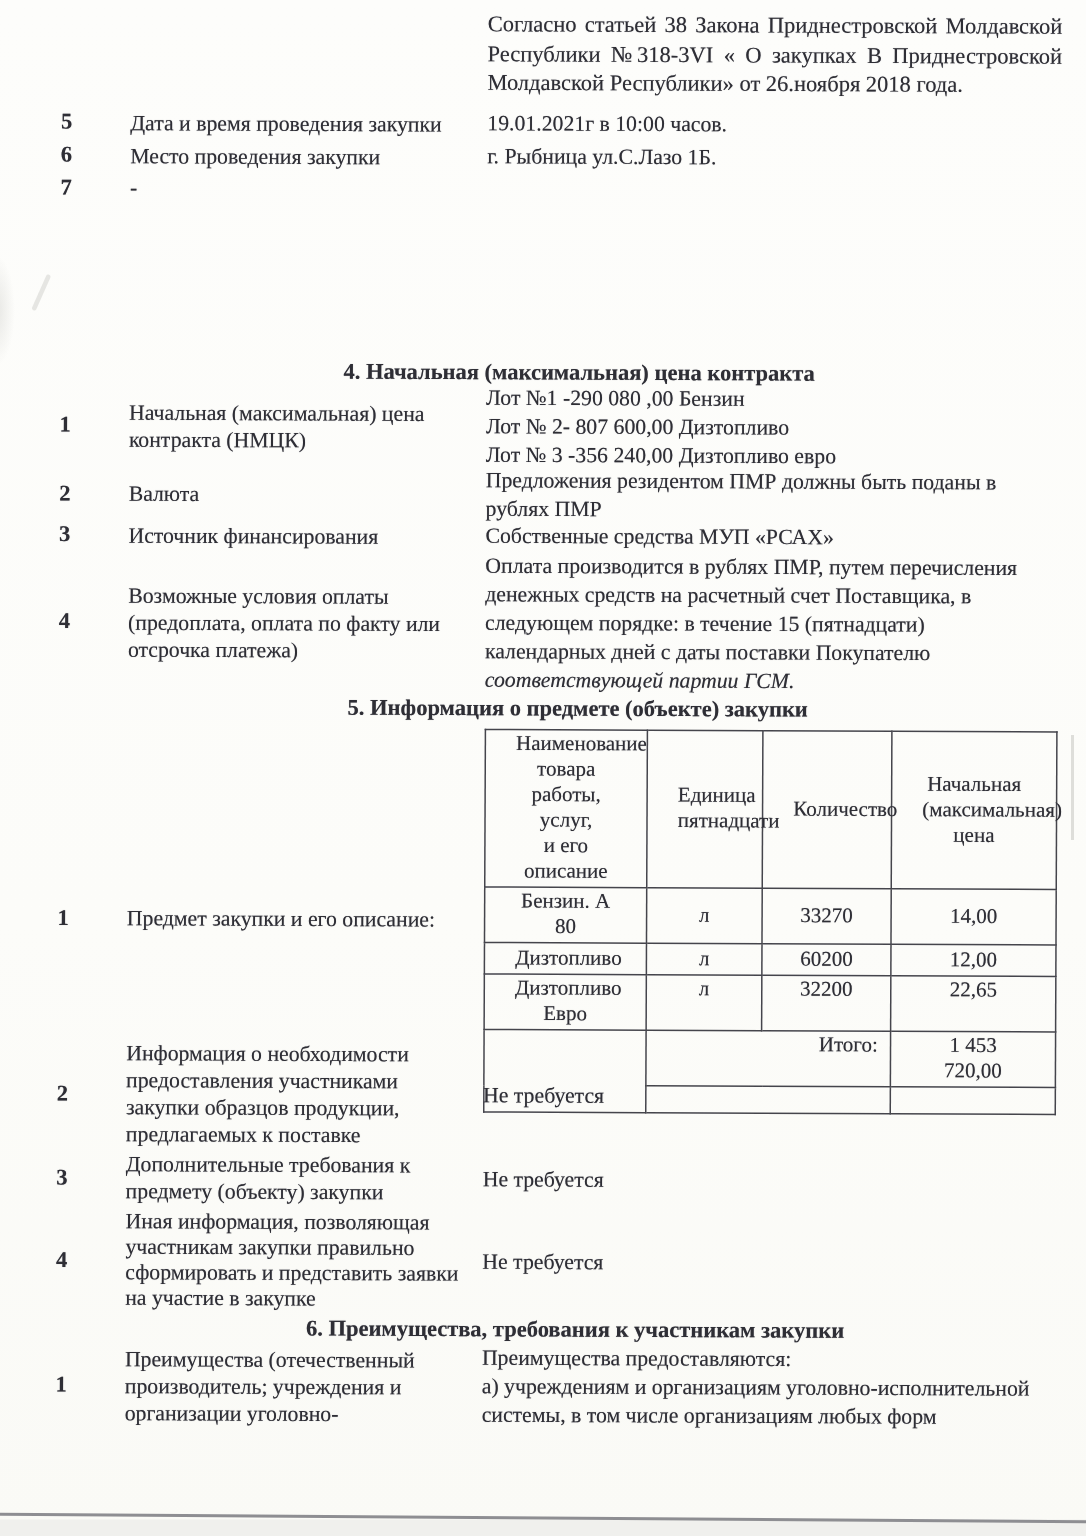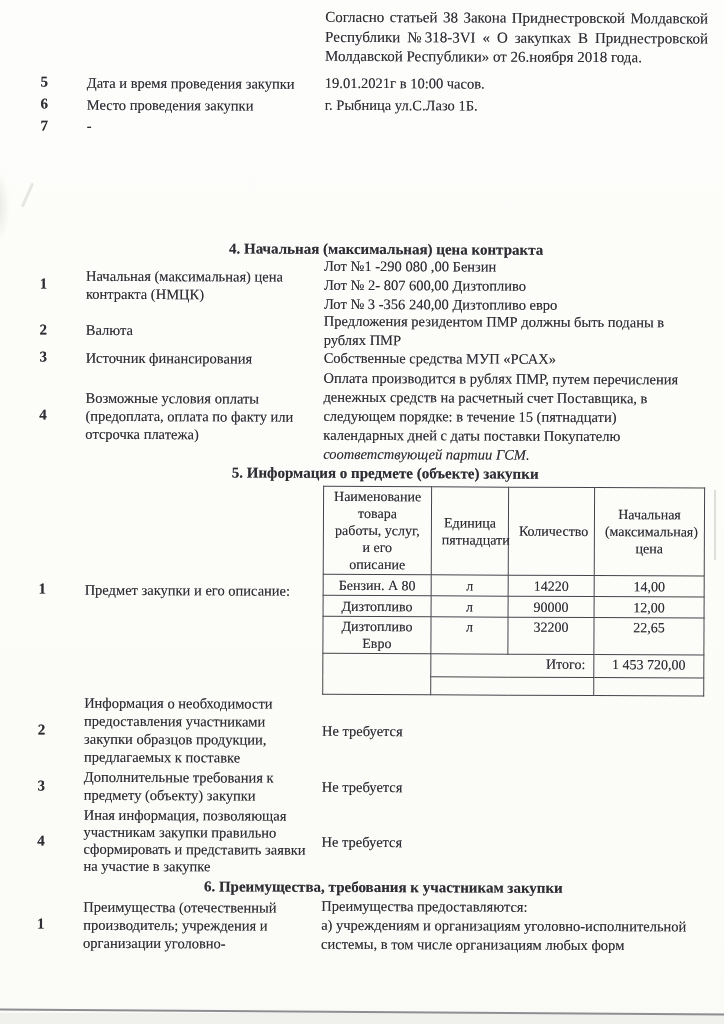--- a/index.html
+++ b/index.html
@@ -30,21 +30,21 @@
     position:absolute;left:60px;width:650px;text-align:center;
     font-weight:700;font-size:15px;line-height:18px;
   }
   .table-wrap{align-self:start;}
   .items-table{
     border-collapse:collapse;table-layout:fixed;width:381px;
     font-size:14px;color:#2e2e35;
   }
   .items-table th,.items-table td{
     border:1.6px solid #45454c;font-weight:400;text-align:center;
-    vertical-align:middle;padding:1px 10px;line-height:17px;white-space:pre-line;
+    vertical-align:middle;padding:1px 20px;line-height:17px;white-space:pre-line;
   }
   .tr-head{height:85px;}
   .tr-data{height:21px;}
   .tr-data2{height:34px;vertical-align:top;}
   .tr-data2 td{vertical-align:top;}
   .tr-total td{height:20px;vertical-align:top;margin-left:24px;}
   .tr-filler td{height:15px;}
   .total-label{text-align:right !important;padding-right:8px !important;}
   .page-edge-line{
     position:absolute;left:-8px;top:1011px;width:744px;height:2px;
@@ -142,27 +142,27 @@
               <th>Единица
 пятнадцати</th>
               <th>Количество</th>
               <th>Начальная
 (максимальная)
 цена</th>
             </tr>
             <tr class="tr-data">
               <td>Бензин. А 80</td>
               <td>л</td>
-              <td>14220</td>
+              <td>33270</td>
               <td>14,00</td>
             </tr>
             <tr class="tr-data">
               <td>Дизтопливо</td>
               <td>л</td>
-              <td>90000</td>
+              <td>60200</td>
               <td>12,00</td>
             </tr>
             <tr class="tr-data2">
               <td>Дизтопливо
 Евро</td>
               <td>л</td>
               <td>32200</td>
               <td>22,65</td>
             </tr>
             <tr class="tr-total">

